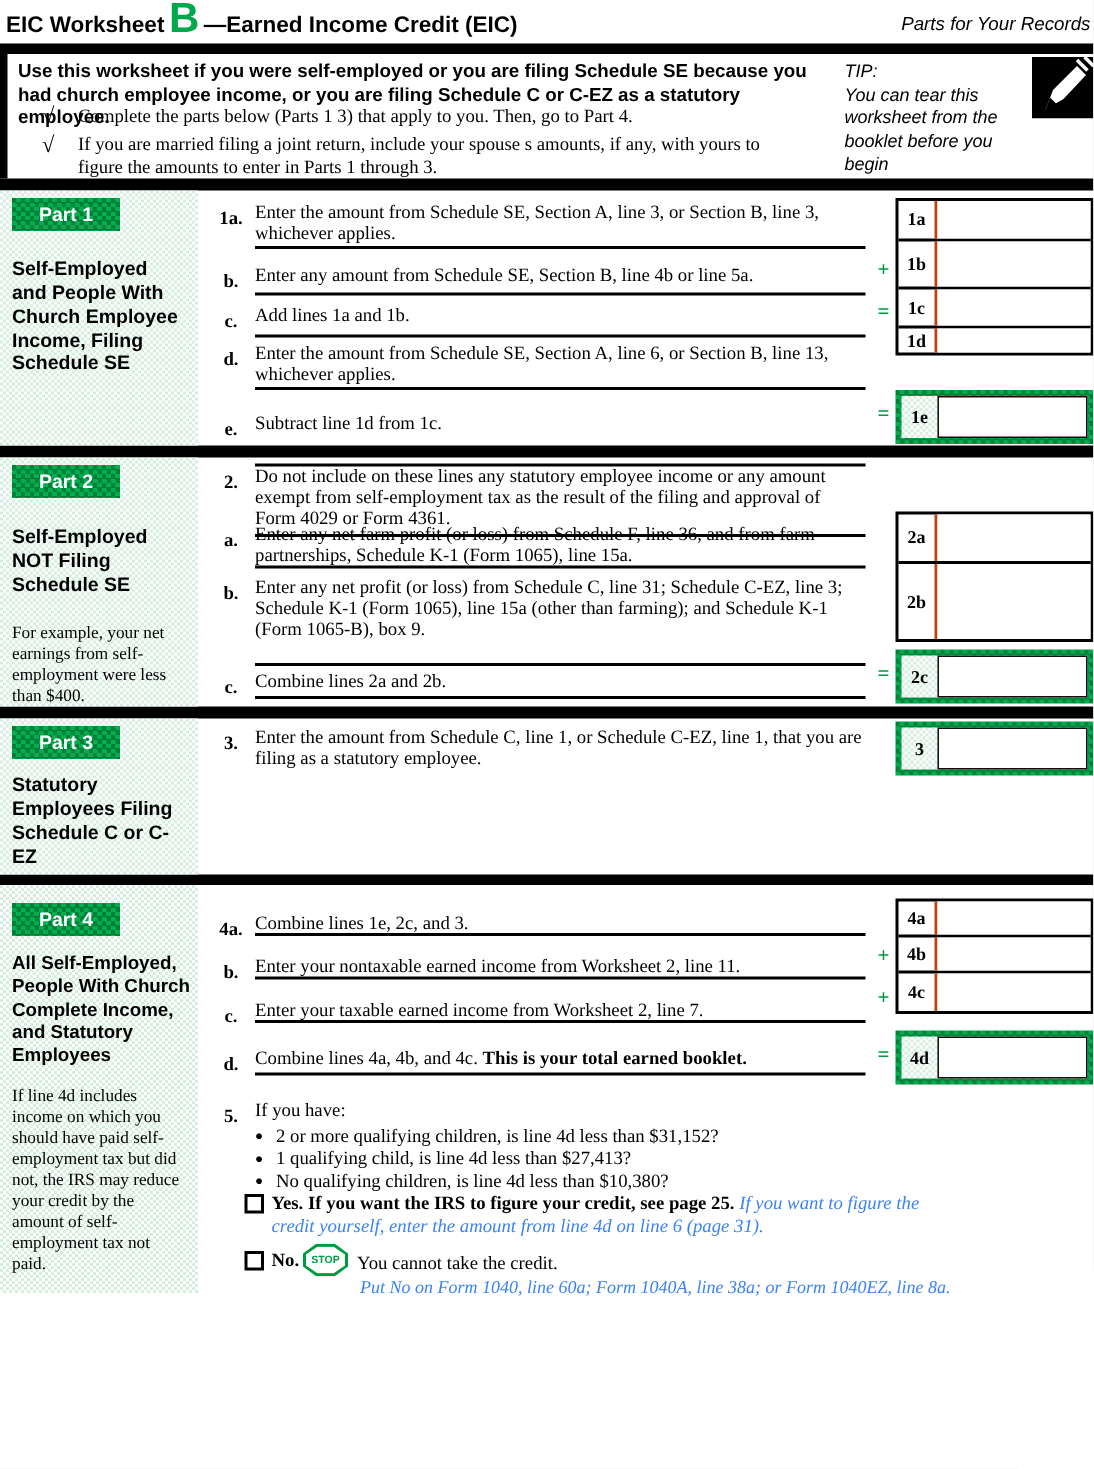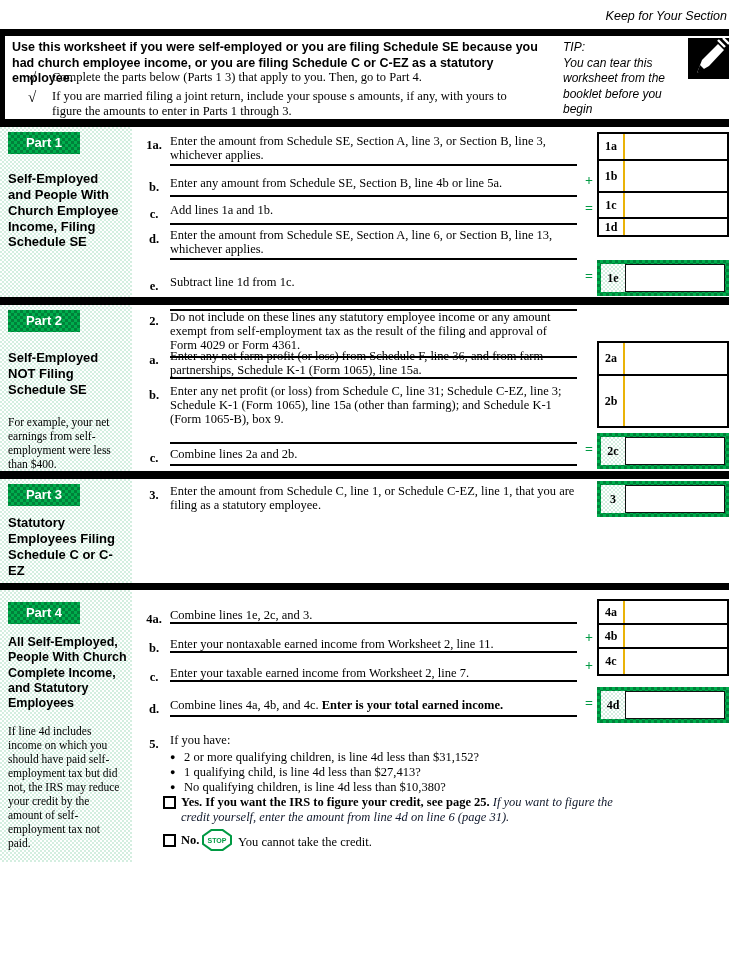--- a/index.html
+++ b/index.html
@@ -44,21 +44,21 @@
   
   .line { position:absolute; left:145px; width:432px; font-size:12.5px; line-height:14px; }
   .line .num { position:absolute; left:0; top:4px; width:18px; text-align:center; font-weight:bold; }
   .line .txt { margin-left:25px; }
   .line .txt.u { border-bottom:2px solid #000; }
 
   
   .btable { position:absolute; left:597px; width:132px; border:2px solid #000; background:#fff; }
   .brow { display:flex; border-bottom:2px solid #000; }
   .brow:last-child { border-bottom:none; }
-  .blabel { width:26px; border-right:2px solid #eab308; font-weight:bold; font-size:12px;
+  .blabel { width:26px; border-right:2px solid #c2410c; font-weight:bold; font-size:12px;
     display:flex; align-items:center; justify-content:center; }
   .bfield { flex:1; background:#fff; }
 
   
   .gbox { position:absolute; left:597px; width:132px; height:36px; padding:4px;
     background-image:repeating-conic-gradient(#00AE4D 0% 25%, #00813A 0% 50%);
     background-size:6px 6px; }
   .gbox .ginner { display:flex; height:100%; }
   .gbox .glabel { width:24px; font-weight:bold; font-size:12px;
     display:flex; align-items:center; justify-content:center;
@@ -67,38 +67,43 @@
   .gbox .gfield { flex:1; background:#fff; border:1px solid #111; }
 
   .sign { position:absolute; left:581px; width:16px; text-align:center;
     color:#009A43; font-weight:bold; font-size:14px; line-height:14px; }
 
   
   .bullet-line { position:absolute; left:170px; font-size:12.5px; line-height:14px; }
   .bullet-line .dot { display:inline-block; width:14px; font-size:9px; vertical-align:1px; }
   .cbox { position:absolute; left:163px; width:13px; height:13px; border:2px solid #000; background:#fff; }
   .yn { position:absolute; left:181px; width:452px; font-size:12.5px; line-height:15px; }
-  .gi { color:#0f172a; font-style:italic; }
+  .gi { color:#3b82f6; font-style:italic; }
   .no-label { position:absolute; left:181px; font-weight:bold; font-size:12.5px;text-align:center; }
   .stop { position:absolute; left:202px; top:829px; width:30px; height:22px;
     background:#009A43;
     clip-path:polygon(30% 0,70% 0,100% 30%,100% 70%,70% 100%,30% 100%,0 70%,0 30%); }
   .stop .stop-in { position:absolute; left:2px; top:2px; right:2px; bottom:2px; background:#fff;
     clip-path:polygon(30% 0,70% 0,100% 30%,100% 70%,70% 100%,30% 100%,0 70%,0 30%);
     display:flex; align-items:center; justify-content:center;
     color:#009A43; font-family:"Liberation Sans",sans-serif; font-weight:bold; font-size:7px; }
   .no-text { position:absolute; left:238px; font-size:12.5px; }
   .no-italic { position:absolute; left:240px; width:489px; font-size:12px; }
 </style>
 </head>
 <body>
 
 <div class="page">
 
-  <div class="keep">Keep for Your Section</div>
+  <div class="title-row">
+    <span class="t1">EIC Worksheet</span>
+    <span class="tB">B</span>
+    <span class="t2">—Earned Income Credit (EIC)</span>
+  </div>
+  <div class="keep">Parts for Your Records</div>
 
   <div class="bar" style="top:29px;height:7px"></div>
 
   <div class="intro-border"></div>
   <div class="intro-lead">Use this worksheet if you were self-employed or you are filing Schedule SE because you had church employee income, or you are filing Schedule C or C-EZ as a statutory employee.</div>
   <div class="check" style="top:70px">
     <span class="mark">√</span><span class="ctext">Complete the parts below (Parts 1 3) that apply to you. Then, go to Part 4.</span>
   </div>
   <div class="check" style="top:89px">
     <span class="mark">√</span><span class="ctext">If you are married filing a joint return, include your spouse s amounts, if any, with yours to figure the amounts to enter in Parts 1 through 3.</span>
@@ -243,21 +248,21 @@
   <div class="line" style="top:637px">
     <span class="num">b.</span>
     <div class="txt u" style="padding-bottom:0px">Enter your nontaxable earned income from Worksheet 2, line 11.</div>
   </div>
   <div class="line" style="top:666px">
     <span class="num">c.</span>
     <div class="txt u" style="padding-bottom:0px">Enter your taxable earned income from Worksheet 2, line 7.</div>
   </div>
   <div class="line" style="top:698px">
     <span class="num">d.</span>
-    <div class="txt u" style="padding-bottom:3px"><span>Combine lines 4a, 4b, and 4c. </span><b>Enter is your total earned income.</b></div>
+    <div class="txt u" style="padding-bottom:3px"><span>Combine lines 4a, 4b, and 4c. </span><b>This is your total earned booklet.</b></div>
   </div>
 
   <div class="btable" style="top:599px">
     <div class="brow" style="height:24px">
         <div class="blabel">4a</div>
         <div class="bfield"></div>
       </div>
     <div class="brow" style="height:24px">
         <div class="blabel">4b</div>
         <div class="bfield"></div>
@@ -297,14 +302,15 @@
     <b>If you want the IRS to figure your credit, see page 25.</b>
     <span class="gi">If you want to figure the credit yourself, enter the amount from line 4d on line 6 (page 31).</span>
   </div>
 
   <div class="cbox" style="top:834px"></div>
   <div class="no-label" style="top:833px">No.</div>
   <div class="stop">
     <div class="stop-in">STOP</div>
   </div>
   <div class="no-text" style="top:835px">You cannot take the credit.</div>
+  <div class="no-italic gi" style="top:851px">Put  No  on Form 1040, line 60a; Form 1040A, line 38a; or Form 1040EZ, line 8a.</div>
 
 </div>
 
 </body></html>

